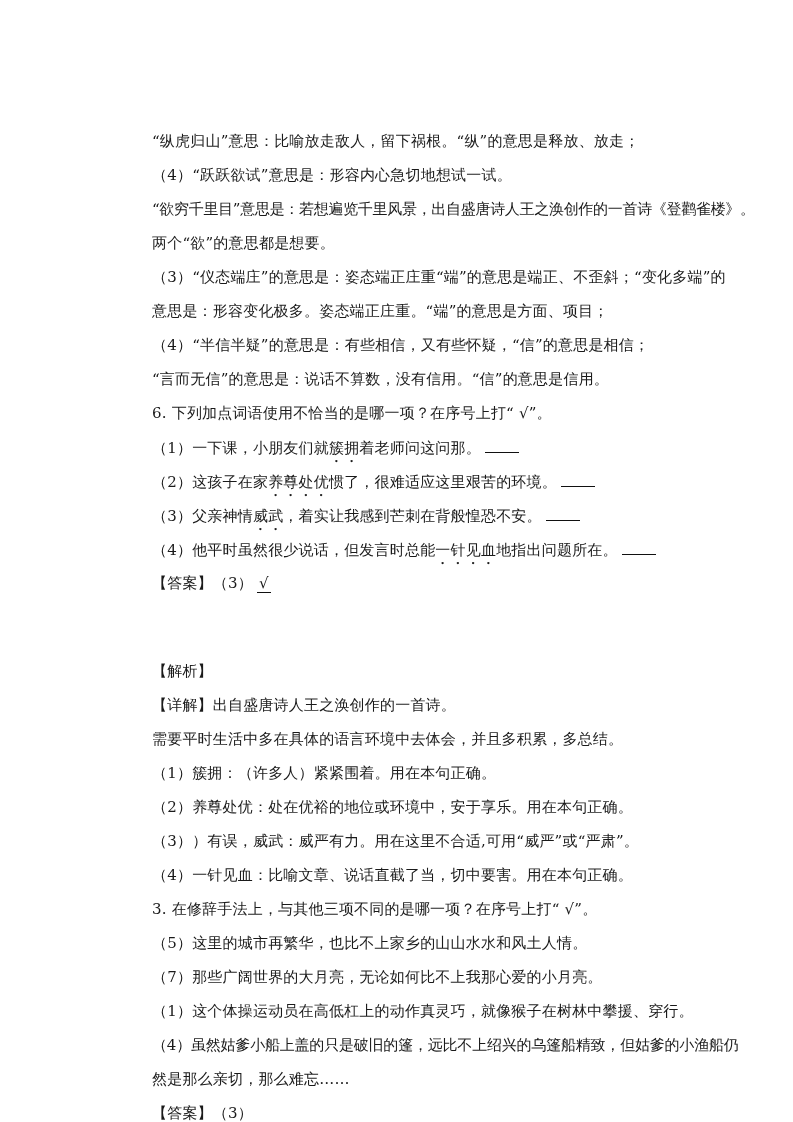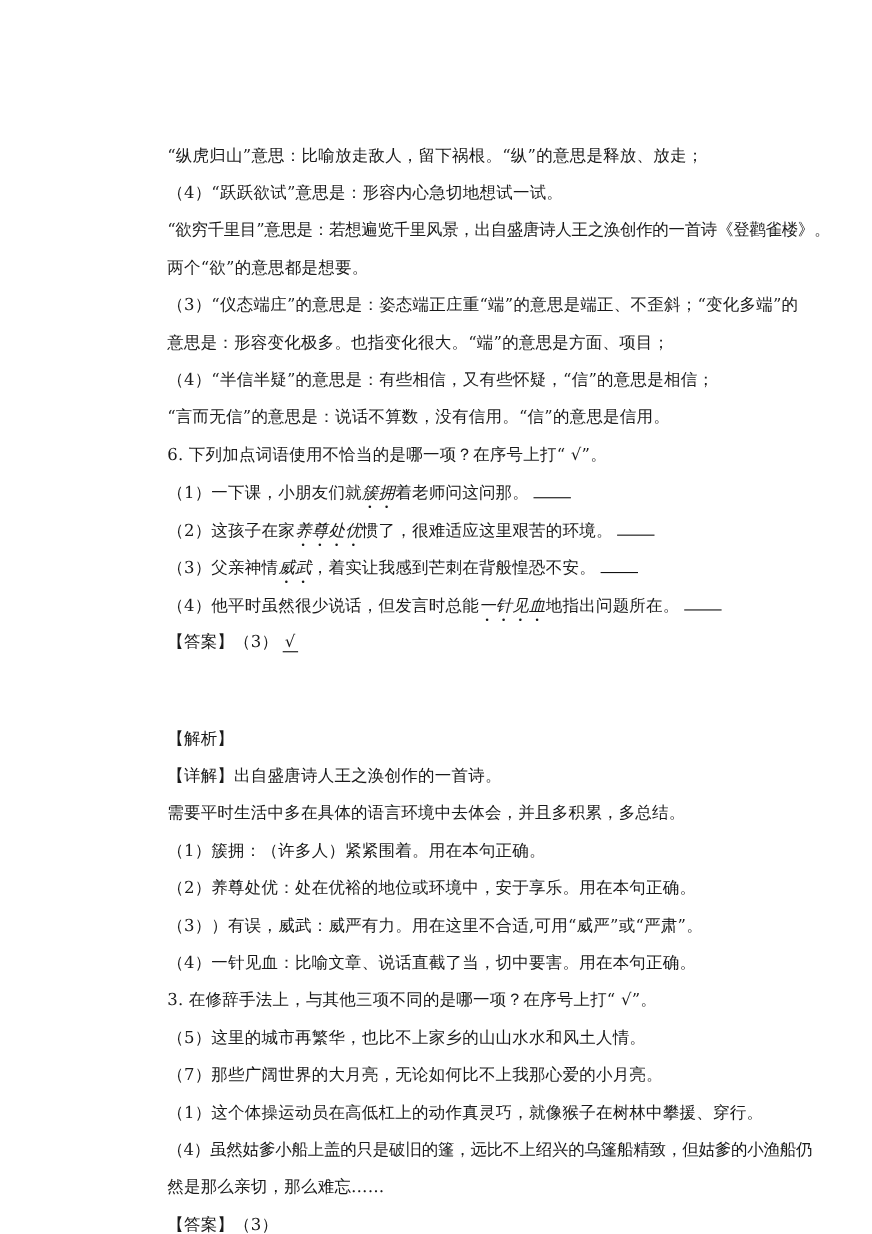--- a/index.html
+++ b/index.html
@@ -34,41 +34,40 @@
     display: inline-block;
     border-bottom: 1px solid #111;
     height: 14px;
     vertical-align: baseline;
     margin-left: 4px;
   }
   .dot {
     text-emphasis: dot;
     -webkit-text-emphasis: dot;
     text-emphasis-position: under right;
-    font-style: italic;
     -webkit-text-emphasis-position: under;
   }
   .ans-mark {
     display: inline-block;
     border-bottom: 1px solid #111;
     padding: 0 2px;
     margin-left: 4px;
   }
 </style>
 </head>
 <body>
 
 <div class="page">
 
   <div class="line" style="top:132px">“纵虎归山”意思：比喻放走敌人，留下祸根。“纵”的意思是释放、放走；</div>
   <div class="line" style="top:166px">（4）“跃跃欲试”意思是：形容内心急切地想试一试。</div>
   <div class="line" style="top:200px; letter-spacing:-0.3px">“欲穷千里目”意思是：若想遍览千里风景，出自盛唐诗人王之涣创作的一首诗《登鹳雀楼》。</div>
   <div class="line" style="top:234px">两个“欲”的意思都是想要。</div>
   <div class="line" style="top:268px">（3）“仪态端庄”的意思是：姿态端正庄重“端”的意思是端正、不歪斜；“变化多端”的</div>
-  <div class="line" style="top:302px">意思是：形容变化极多。也指变化很大。“端”的意思是方面、项目；</div>
+  <div class="line" style="top:302px">意思是：形容变化极多。姿态端正庄重。“端”的意思是方面、项目；</div>
   <div class="line" style="top:336px">（4）“半信半疑”的意思是：有些相信，又有些怀疑，“信”的意思是相信；</div>
   <div class="line" style="top:370px">“言而无信”的意思是：说话不算数，没有信用。“信”的意思是信用。</div>
 
   <div class="line" style="top:404px">6. 下列加点词语使用不恰当的是哪一项？在序号上打“ √”。</div>
 
   <div class="line" style="top:438px">
     <span>（1）一下课，小朋友们就</span><span class="dot">簇拥</span><span>着老师问这问那。</span><span class="blank" style="width:34px"></span>
   </div>
 
   <div class="line" style="top:472px">

